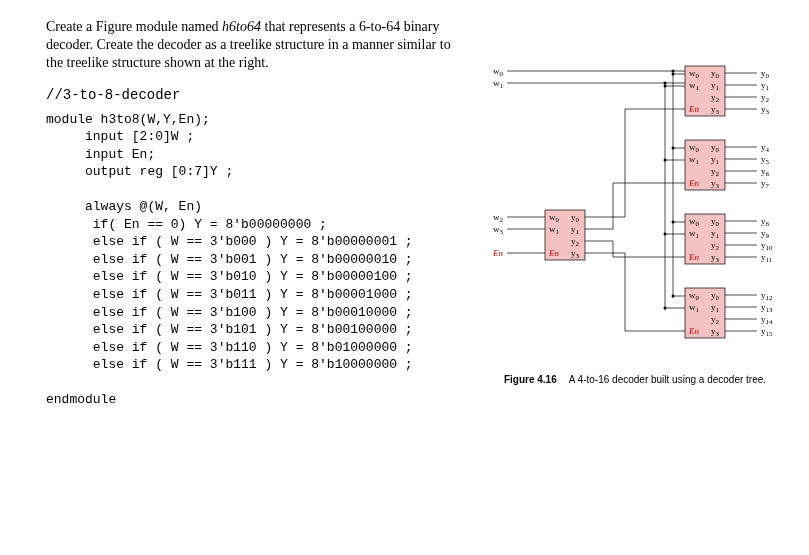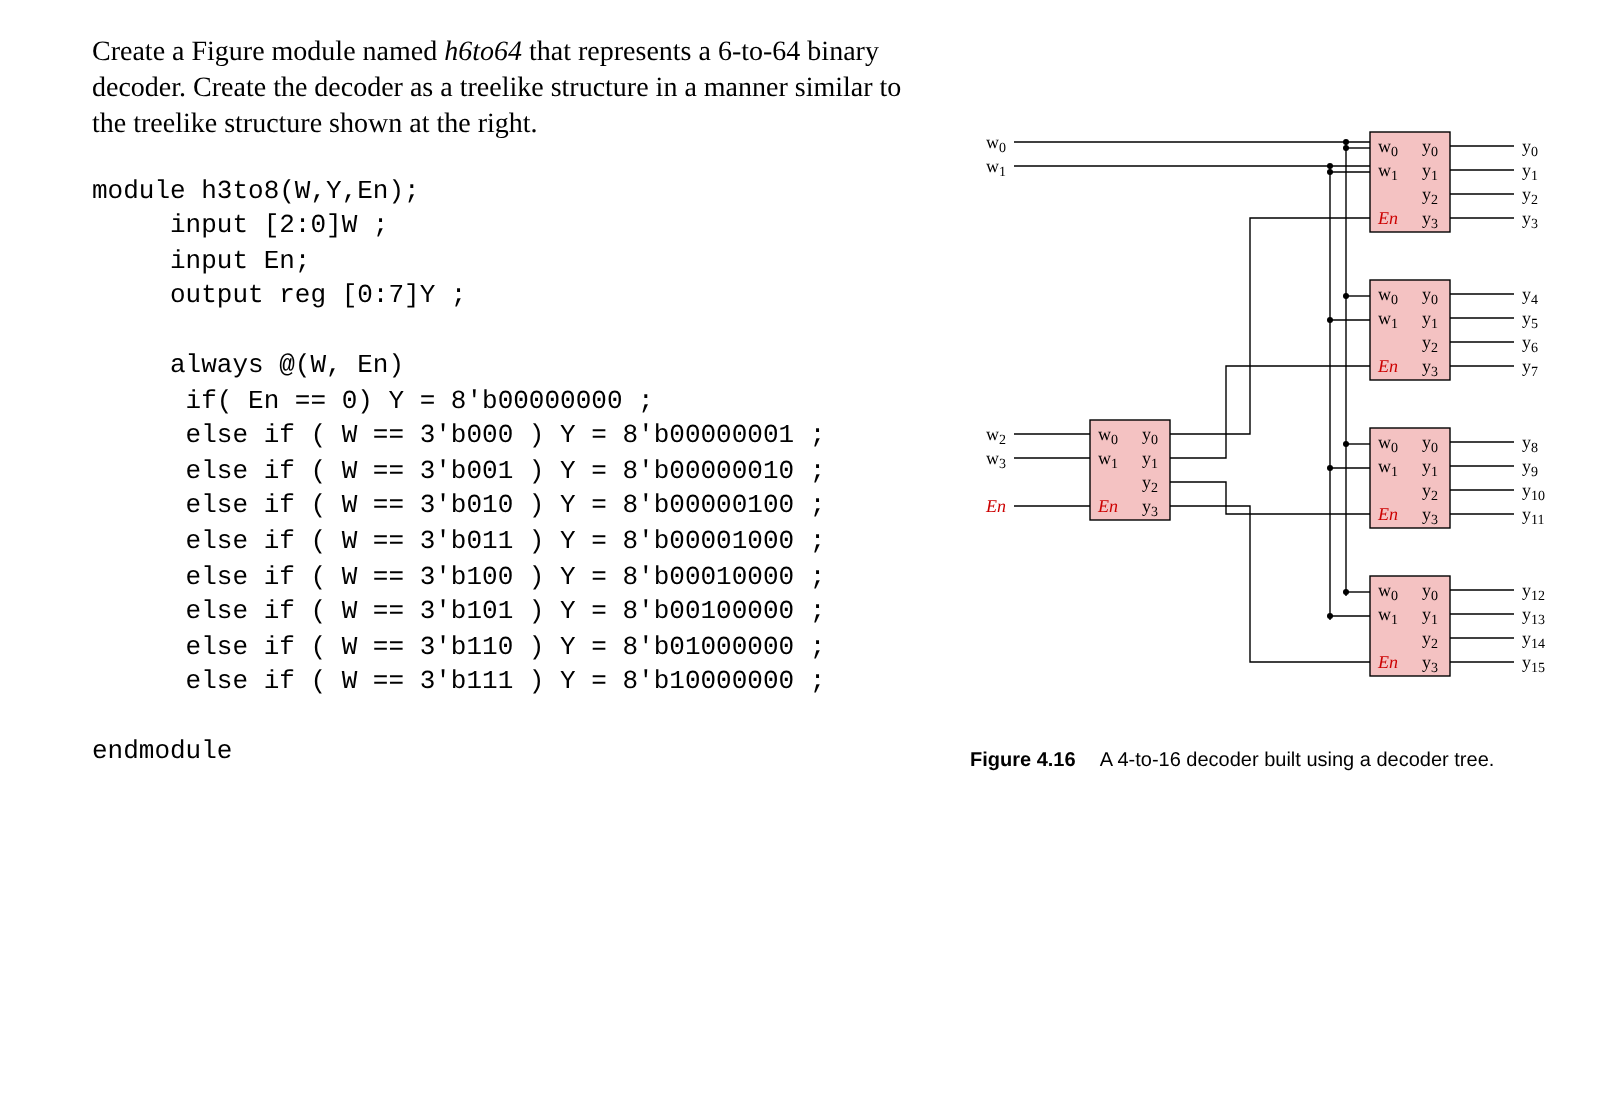--- a/index.html
+++ b/index.html
@@ -26,40 +26,41 @@
     .figure {
       position: absolute;
       top: 62px;
       right: 24px;
       width: 300px;
     }
     .fig-caption {
       font-family: Arial, Helvetica, sans-serif;
       font-size: 10px;
       margin-top: 8px;
-      text-align: left;
+      text-align: center;
     }
     .fig-caption b { font-weight: bold; margin-right: 12px; }
     svg text { font-family: "Times New Roman", serif; font-size: 9px; }
     svg .sub { font-size: 7px; }
     svg .en { fill: #c00; font-style: italic; }
     svg line, svg polyline, svg rect.box { stroke: #000; stroke-width: 0.7; fill: none; }
     svg .rpink { fill: #f4c2c2; stroke: #000; stroke-width: 0.7; }
     .body-left { width: 420px; }
   </style>
 </head>
 <body>
 
 <div class="body-left">
 
   <div class="intro">
     <span>Create a Figure module named </span><span class="modname">h6to64</span><span> that represents a 6-to-64 binary decoder. Create the decoder as a treelike structure in a manner similar to the treelike structure shown at the right.</span>
   </div>
 
 
+  <div class="comment">//3-to-8-decoder</div>
 
   <pre class="code">module h3to8(W,Y,En);
      input [2:0]W ;
      input En;
      output reg [0:7]Y ;
 
      always @(W, En)
       if( En == 0) Y = 8'b00000000 ;
       else if ( W == 3'b000 ) Y = 8'b00000001 ;
       else if ( W == 3'b001 ) Y = 8'b00000010 ;

